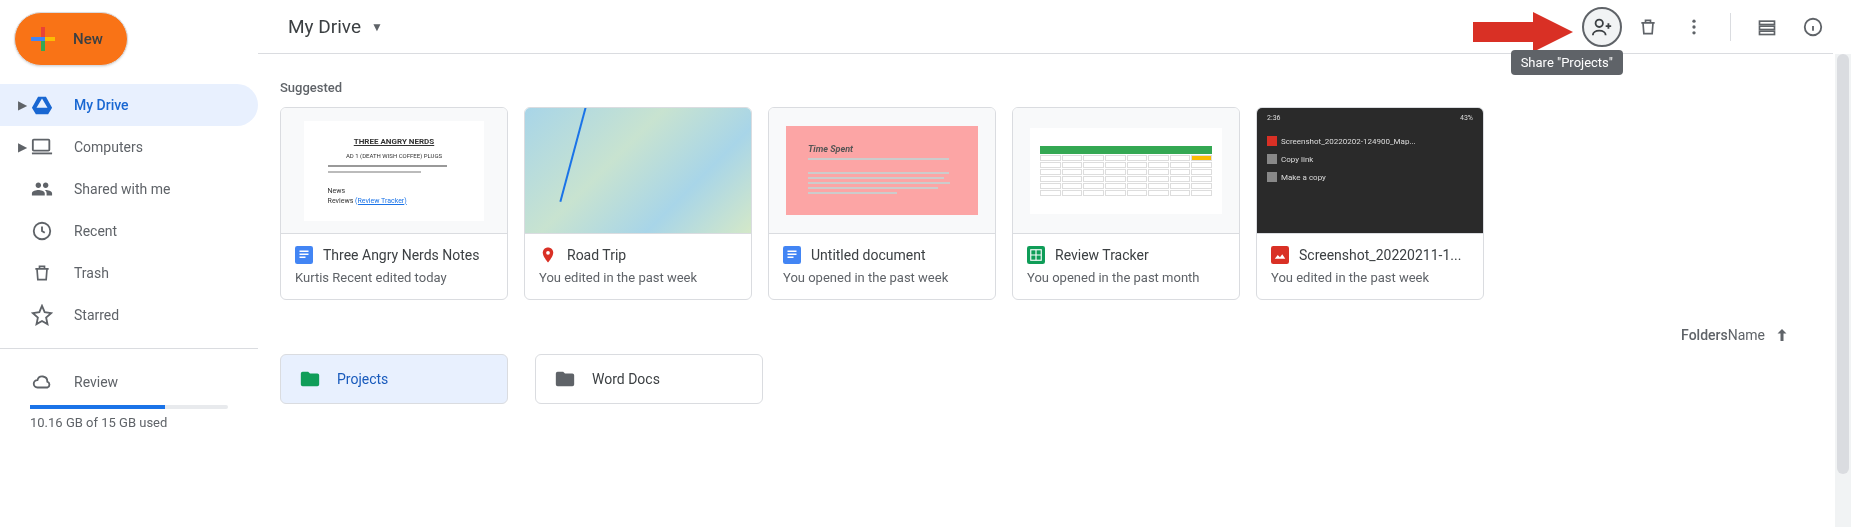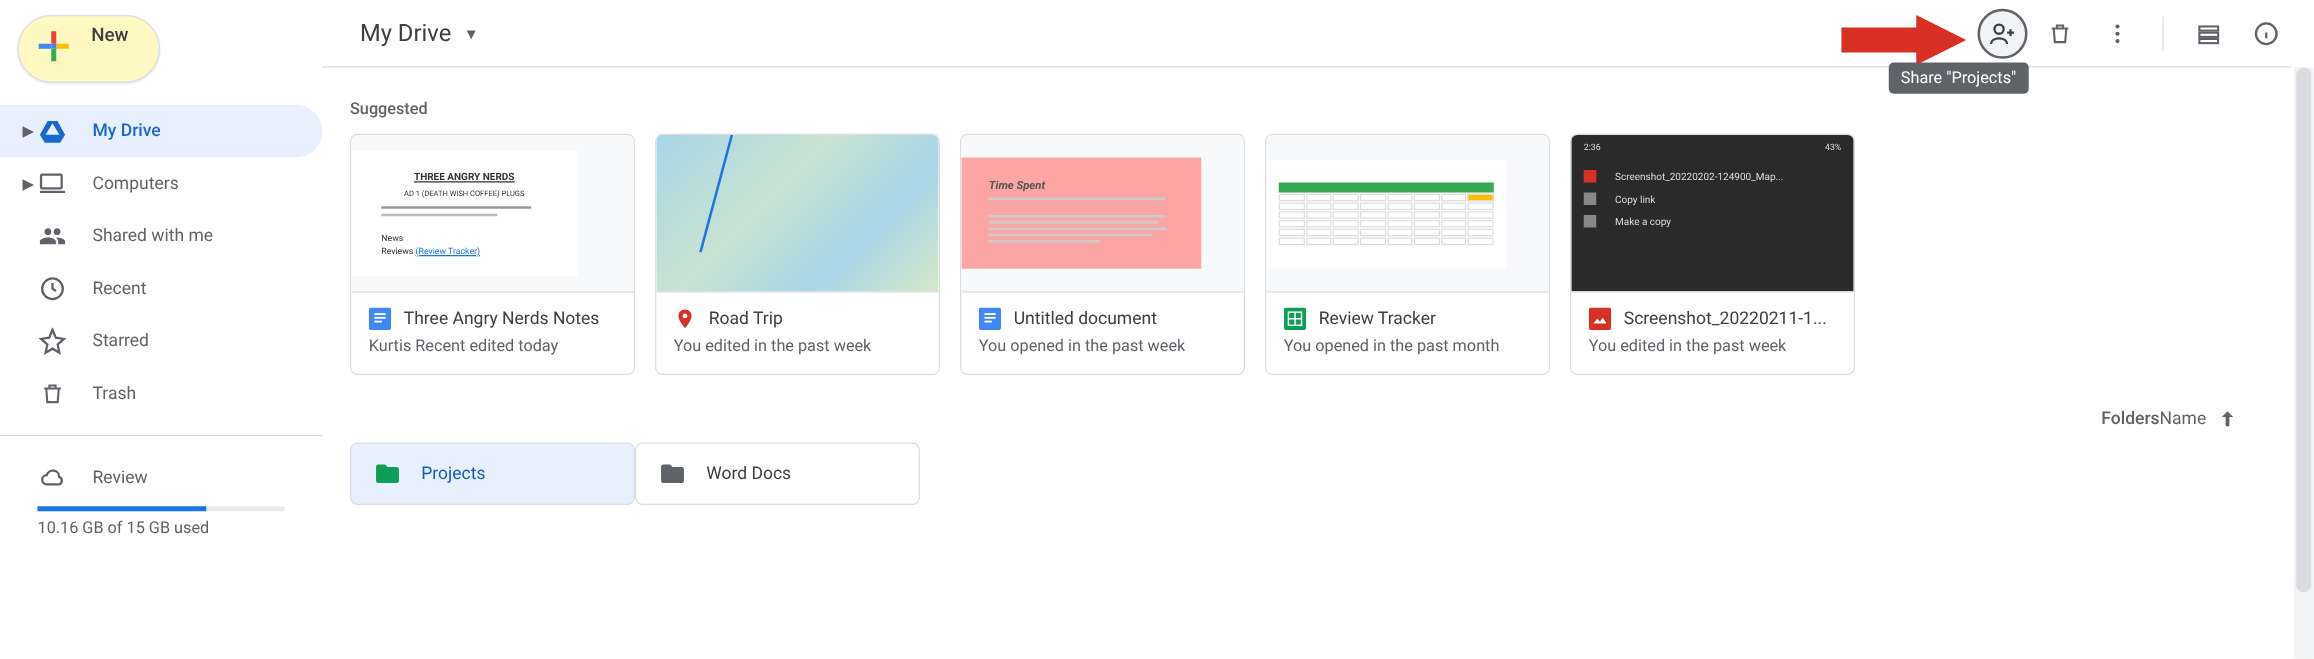--- a/index.html
+++ b/index.html
@@ -16,26 +16,27 @@
   
   .sidebar {
     position: absolute;
     left: 0; top: 0;
     width: 258px;
     height: 100%;
     padding-top: 12px;
   }
   .new-btn {
     display: inline-flex;
+    align-items: center;
     margin-left: 14px;
     padding: 6px 24px 6px 10px;
     height: 54px;
     border-radius: 30px;
     border: 1px solid #dadce0;
-    background: #fef9c3;
+    background: #f97316;
     box-shadow: 0 1px 2px rgba(60,64,67,.15);
     cursor: pointer;
   }
   .new-btn svg { width: 36px; height: 36px; }
   .new-btn span.label { margin-left: 12px; font-size: 15px; color:#3c4043; font-weight: 500; }
 
   .nav {
     margin-top: 18px;
   }
   .nav-item {
@@ -135,21 +136,21 @@
 
   .cards-row {
     display:flex; gap:16px; padding-left:22px;
   }
   .card {
     width:228px; border:1px solid #dadce0; border-radius:6px;
     overflow:hidden; background:#fff; cursor:pointer;
   }
   .card .thumb {
     height:126px;background:#f8f9fa;border-bottom:1px solid #dadce0;
-    display:flex;align-items:center;justify-content:flex-start;
+    display:flex;align-items:center;justify-content:center;
     position:relative;overflow:hidden;
   }
   .card .meta { padding:12px 14px 14px 14px; }
   .card .meta .title-row { display:flex;align-items:center;gap:10px; }
   .card .meta .title-row .fname { font-size:14px;color:#3c4043; white-space:nowrap;overflow:hidden;text-overflow:ellipsis;}
   .card .meta .sub { font-size:13px;color:#5f6368;margin-top:6px; white-space:nowrap;overflow:hidden;text-overflow:ellipsis;}
   .file-icon { width:18px;height:18px;flex-shrink:0; }
 
   
   .thumb-doc {
@@ -173,33 +174,33 @@
   .thumb-text .line{height:2px;background:#ccc;margin:3px 0;}
 
   .thumb-sheet{background:#fff;padding:18px 10px;}
   .thumb-sheet .bar{height:8px;background:#34a853;margin-bottom:1px;}
   .thumb-sheet .grid{display:grid;grid-template-columns:repeat(8,1fr);gap:1px;}
   .thumb-sheet .cell{height:6px;border:0.5px solid #ddd;}
   .thumb-sheet .yel{background:#fbbc04;grid-column:8;}
 
   .thumb-dark{background:#2a2a2a;width:100%;height:100%;color:#ddd;font-size:8px;padding:6px 10px;}
   .thumb-dark .statusbar{display:flex;justify-content:space-between;font-size:7px;margin-bottom:10px;}
-  .thumb-dark .menu-item{display:flex;align-items:center;gap:15px;padding:4px 0;font-size:8px;}
+  .thumb-dark .menu-item{display:flex;align-items:center;gap:4px;padding:4px 0;font-size:8px;}
   .thumb-dark .menu-item .mi-ico{width:10px;height:10px;background:#888;}
   .thumb-dark .menu-item.red .mi-ico{background:#d93025;}
 
   
   .folders-header {
     display:flex;align-items:center;justify-content:flex-end;
     padding:26px 42px 10px 30px;
   }
   .folders-header .lbl{font-size:14px;color:#5f6368;font-weight:500;}
   .sort-ctrl { display:flex;align-items:center;gap:8px;color:#5f6368;font-size:14px;cursor:pointer;}
 
-  .folder-row{display:flex;gap:0;padding-left:22px;}
+  .folder-row{display:flex;gap:27px;padding-left:22px;}
   .folder-chip{
     width:228px;height:50px;border:1px solid #dadce0;border-radius:6px;
     display:flex;align-items:center;padding-left:18px;gap:16px;
     font-size:14px;color:#3c4043;cursor:pointer;
   }
   .folder-chip.selected{background:#e8f0fe;color:#185abc;}
   .folder-chip.selected .folder-ico{color:#0f9d58;}
   .folder-ico{width:22px;height:22px;color:#5f6368;}
 
   
@@ -256,33 +257,33 @@
       <span class="nav-icon">
         <svg width="22" height="22" viewBox="0 0 24 24" fill="none" stroke="currentColor" stroke-width="2">
             <circle cx="12" cy="12" r="9"></circle>
             <path d="M12 7v5l3 2"></path>
           </svg>
       </span>
       <span>Recent</span>
     </div>
     <div class="nav-item no-expand">
       <span class="nav-icon">
+        <svg width="20" height="20" viewBox="0 0 24 24" fill="none" stroke="currentColor" stroke-width="2">
+            <path d="M4 7h16M9 7V4h6v3M6 7l1 13h10l1-13"></path>
+          </svg>
+      </span>
+      <span>Trash</span>
+    </div>
+    <div class="nav-item no-expand">
+      <span class="nav-icon">
         <svg width="22" height="22" viewBox="0 0 24 24" fill="none" stroke="currentColor" stroke-width="2">
             <path d="M12 2l2.9 6.9L22 10l-5.5 4.8L18 22l-6-3.5L6 22l1.5-7.2L2 10l7.1-1.1z"></path>
           </svg>
       </span>
       <span>Starred</span>
-    </div>
-    <div class="nav-item no-expand">
-      <span class="nav-icon">
-        <svg width="20" height="20" viewBox="0 0 24 24" fill="none" stroke="currentColor" stroke-width="2">
-            <path d="M4 7h16M9 7V4h6v3M6 7l1 13h10l1-13"></path>
-          </svg>
-      </span>
-      <span>Trash</span>
     </div>
 
     <div class="nav-sep"></div>
 
     <div class="storage-row">
       <span class="nav-icon">
         <svg width="22" height="22" viewBox="0 0 24 24" fill="none" stroke="currentColor" stroke-width="2">
             <path d="M18 18H7a4 4 0 010-8 5.5 5.5 0 0110.8 1.5A3.5 3.5 0 0118 18z"></path>
           </svg>
       </span>

